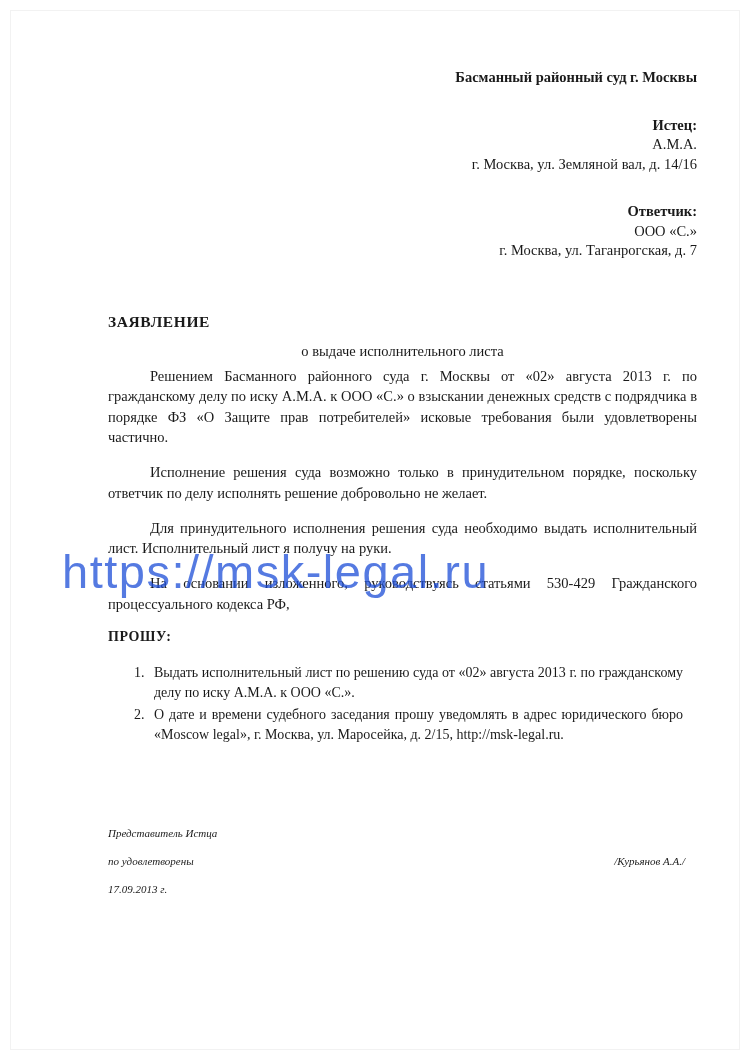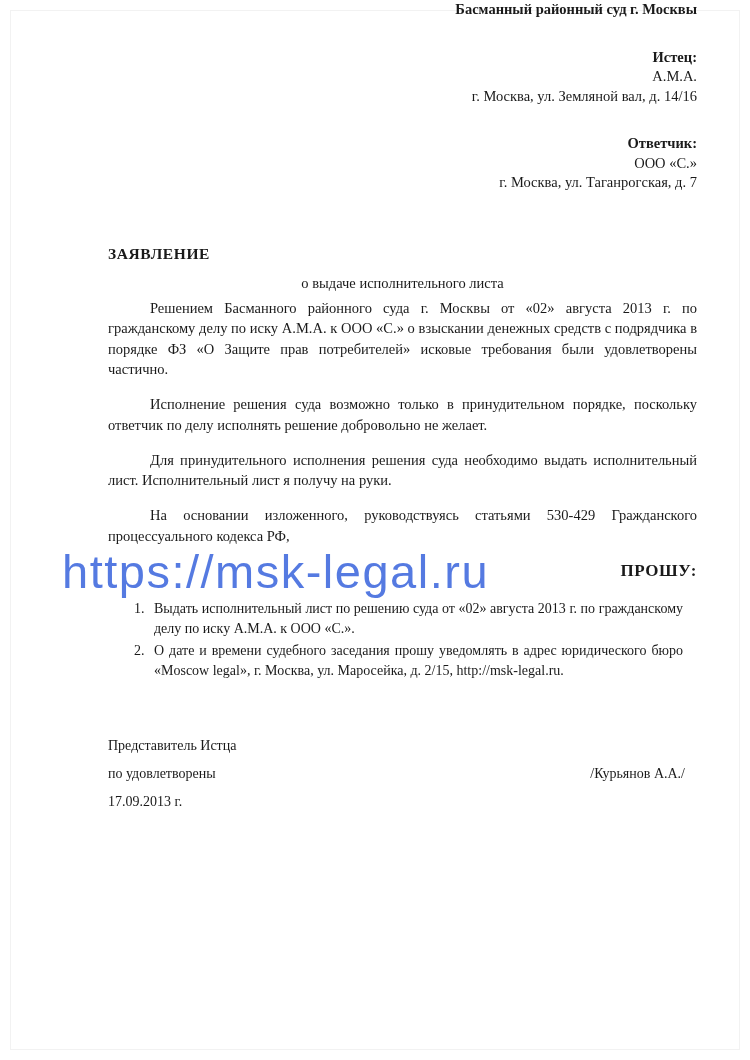--- a/index.html
+++ b/index.html
@@ -39,20 +39,21 @@
   }
 
   
   .header-block {
     text-align: right;
     font-size: 14.5px;
     line-height: 19.5px;
   }
   .court-name {
     font-weight: bold;
+    padding-top: 68px;
   }
   .party {
     margin-top: 17px;
   }
   .party-label {
     font-weight: bold;
   }
   .party-line {
     font-weight: normal;
   }
@@ -82,42 +83,43 @@
     text-indent: 42px;
     margin-top: 3px;
     hyphens: none;
   }
   .para:first-of-type {
     margin-top: 6px;
   }
 
   
   .ask-title {
-    text-align: right;
-    font-weight: bold;
-    font-size: 17px;
+    text-align: left;
+    font-weight: bold;
+    font-size: 14px;
     letter-spacing: 0.6px;
   }
   ol.ask-list {
     margin: 18px 14px 0 0;
     padding-left: 40px;
     font-size: 14px;
     line-height: 20.5px;
   }
   ol.ask-list li {
     text-align: justify;
     padding-left: 6px;
     margin-bottom: 1px;
   }
 
   
   .sign-block {
-    margin-top: 50px;
-    font-size: 14px;
+    margin-top: 73px;
+    font-size: 11px;
     line-height: 28px;
+    font-style: italic;
   }
   .sign-row {
     display: flex;
     justify-content: space-between;
     align-items: baseline;
   }
   .sign-left { text-align: left; }
   .sign-right { padding-right: 12px; }
 
   

